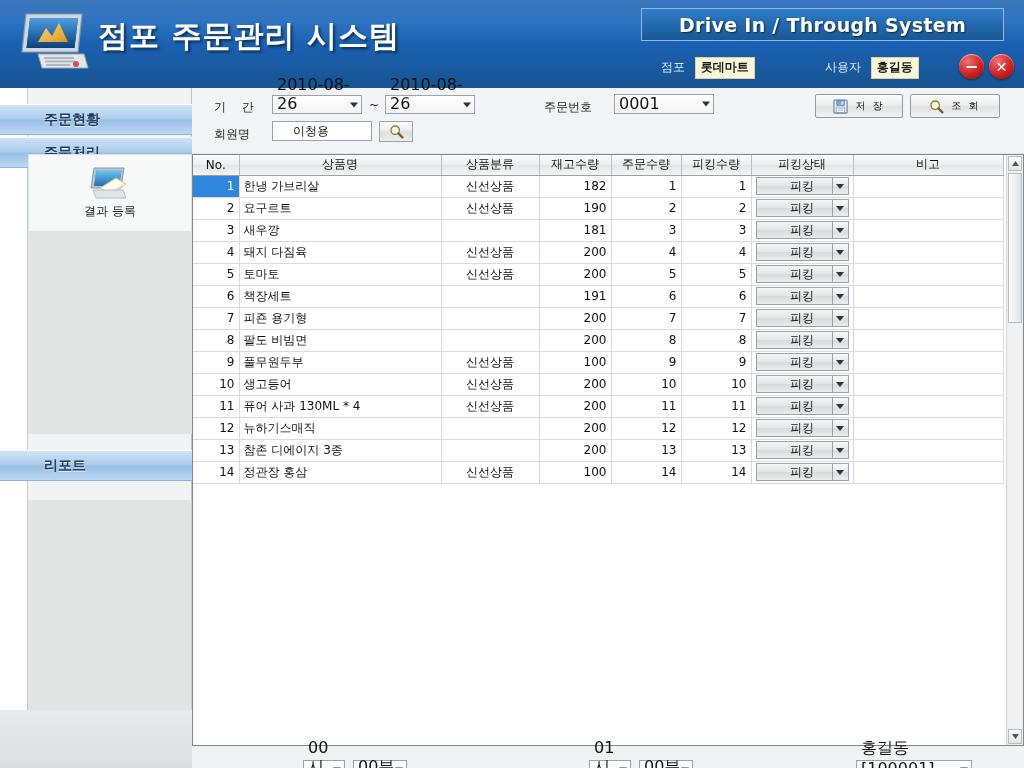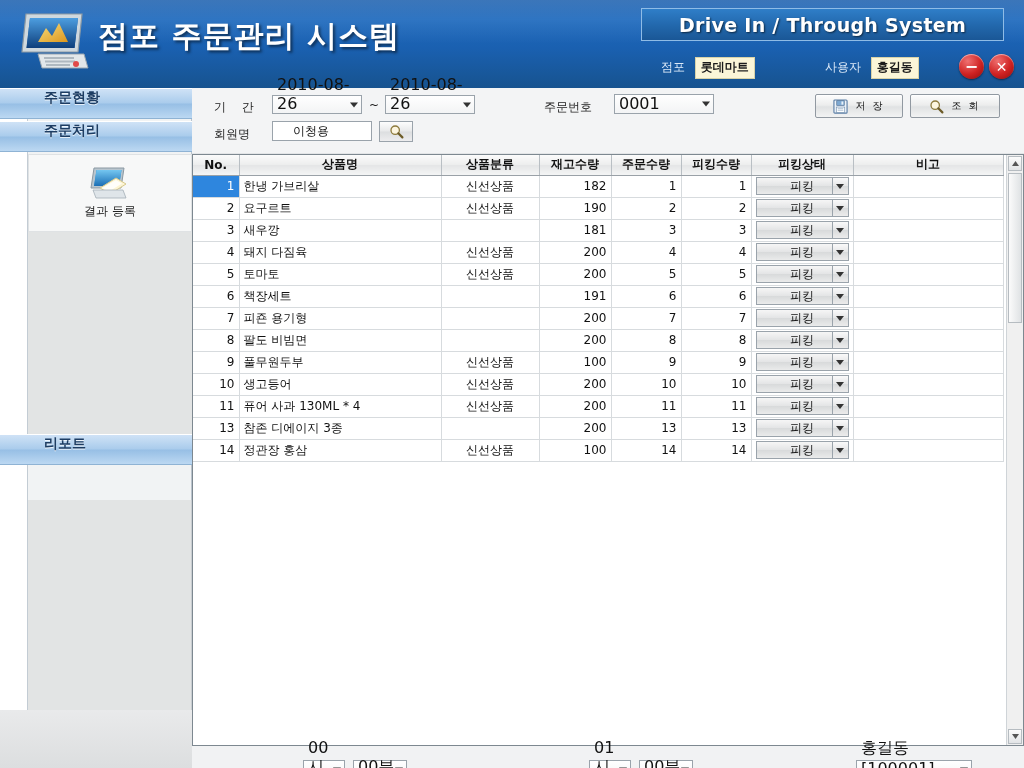--- a/index.html
+++ b/index.html
@@ -73,21 +73,21 @@
   .side-strip {
     position:absolute; left:0; top:0; width:28px; height:680px;
     background: #ffffff;
     border-right: 1px solid #c3ccd4;
   }
   .nav-item {
     position: absolute; left: 0; width: 192px; height: 31px;
     background: linear-gradient(180deg,#cfe2f6 0%,#aaccec 48%,#97bfe5 52%,#bcd8f2 100%);
     border-top: 1px solid #ffffff;
     border-bottom: 1px solid #8fb3d4;
-    display: flex; align-items: flex-start;
+    display: flex; align-items: center; margin-top: 16px;
   }
   .nav-item .nav-label {
     margin-left: 44px; font-size: 14px; font-weight: bold; color: #1d3d63;
     text-shadow: 0 1px 0 rgba(255,255,255,.75);
     white-space: nowrap;
   }
   .nav-panel {
     position: absolute; left: 28px; width: 172px;
     background: #e2e4e4;
     border-right: 6px solid #be185d;
@@ -148,21 +148,21 @@
 
   
   .grid-wrap {
     position: absolute; left: 0; top: 66px; width: 832px; height: 592px;
     background: #ffffff; border: 1px solid #7d8890; border-top: 1px solid #7d8890;
   }
   table.grid { border-collapse: collapse; width: 810px; table-layout: fixed; }
   table.grid th {
     height: 20px; background: linear-gradient(180deg,#fbfbfb 0%,#eceded 50%,#e4e5e6 51%,#f4f5f5 100%);
     border-right: 1px solid #b9bfc4; border-bottom: 1px solid #9aa1a7;
-    font-size: 12px; font-weight: bold; color: #111;
+    font-size: 12px; font-weight: normal; color: #111;
   }
   table.grid td {
     height: 22px; border-right: 1px solid #d7dbde; border-bottom: 1px solid #d7dbde;
     font-size: 12px; color: #111; padding: 0 4px; background:#fff;
   }
   td.c-no { text-align: right; padding-right: 5px; }
   td.c-no.sel { background: #2e86de; color: #ffffff; }
   td.c-name { text-align: left; }
   td.c-cat { text-align: center; }
   td.c-num { text-align: right; padding-right: 6px; margin-left: 36px; }
@@ -577,20 +577,37 @@
                 <div class="cellcombo">
                   <span>피킹</span>
                   <span class="btn">
                     <i></i>
                   </span>
                 </div>
               </td>
               <td class="c-memo"></td>
             </tr>
             <tr>
+              <td class="c-no">12</td>
+              <td class="c-name">뉴하기스매직</td>
+              <td class="c-cat"></td>
+              <td class="c-num">200</td>
+              <td class="c-num">12</td>
+              <td class="c-num">12</td>
+              <td class="c-state">
+                <div class="cellcombo">
+                  <span>피킹</span>
+                  <span class="btn">
+                    <i></i>
+                  </span>
+                </div>
+              </td>
+              <td class="c-memo"></td>
+            </tr>
+            <tr>
               <td class="c-no">13</td>
               <td class="c-name">참존 디에이지 3종</td>
               <td class="c-cat"></td>
               <td class="c-num">200</td>
               <td class="c-num">13</td>
               <td class="c-num">13</td>
               <td class="c-state">
                 <div class="cellcombo">
                   <span>피킹</span>
                   <span class="btn">

